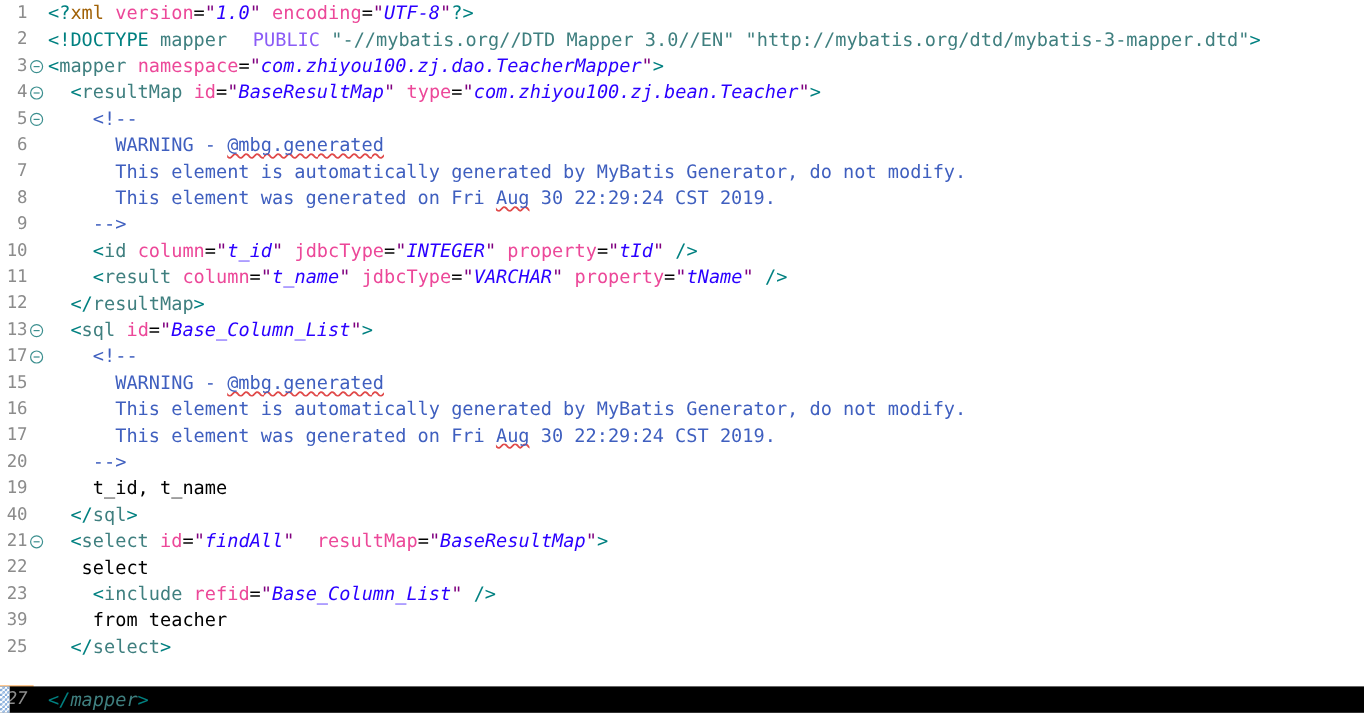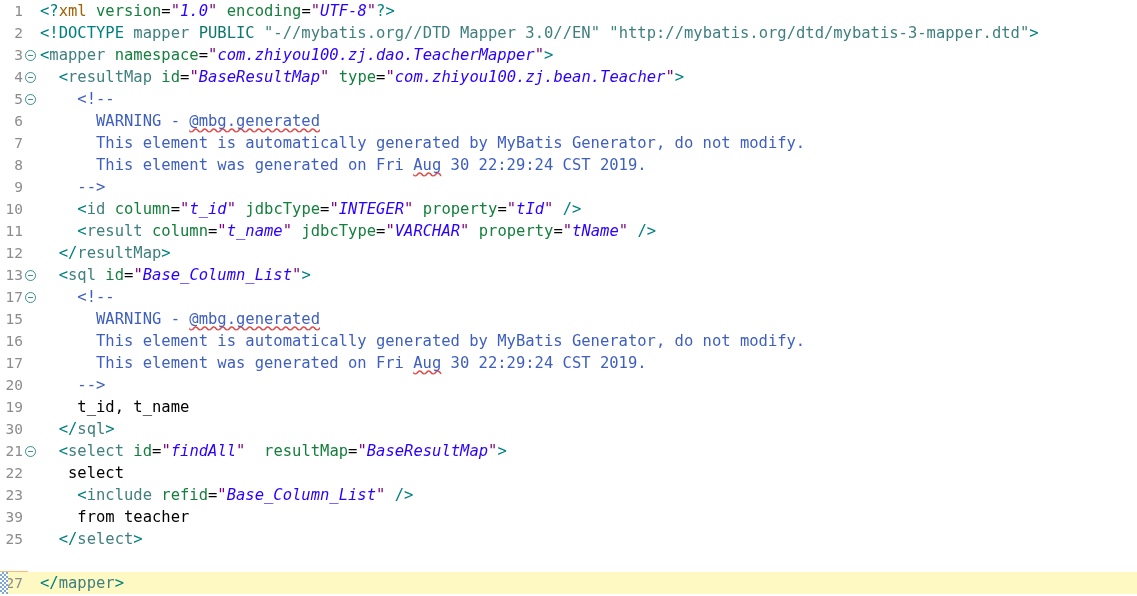--- a/index.html
+++ b/index.html
@@ -88,29 +88,30 @@
     left: 40px; top: 0;
     height: 22px;
     line-height: 22px;
     white-space: pre;
     font-size: 15.5px;
     letter-spacing: 0px;
     font-family: "DejaVu Sans Mono", "Liberation Mono", monospace;
   }
 
   .hl-row {
-    background: #fef9c3;
+    background: #000000;
+    font-style: italic;
   }
 
   
   .t-bracket   { color: #008080; }          
   .t-tag       { color: #3f7f7f; }          
   .t-proc      { color: #a16207; }
-  .t-doctype-kw{ color: #0f766e; }
-  .t-attr      { color: #15803d; margin-top: 32px; }          
+  .t-doctype-kw{ color: #8b5cf6; margin-left: 12px; }
+  .t-attr      { color: #ec4899; margin-top: 32px; }          
   .t-eq        { color: #000000; }
   .t-quote     { color: #7f007f; }
   .t-val       { color: #2a00ff; font-style: italic; }
   .t-str       { color: #3f7f7f; }          
   .t-comment   { color: #3f5fbf; }
   .t-text      { color: #000000; margin-top: 21px; }
   .t-plain     { color: #000000; }
 
   .spell {
     text-decoration: underline wavy #e04b4b;
@@ -134,21 +135,21 @@
       <div class="line"><div class="gutter">10</div><div class="code"><span class="t-plain">    </span><span class="t-bracket">&lt;</span><span class="t-tag">id</span><span class="t-plain"> </span><span class="t-attr">column</span><span class="t-eq">=</span><span class="t-quote">"</span><span class="t-val">t_id</span><span class="t-quote">"</span><span class="t-plain"> </span><span class="t-attr">jdbcType</span><span class="t-eq">=</span><span class="t-quote">"</span><span class="t-val">INTEGER</span><span class="t-quote">"</span><span class="t-plain"> </span><span class="t-attr">property</span><span class="t-eq">=</span><span class="t-quote">"</span><span class="t-val">tId</span><span class="t-quote">"</span><span class="t-plain"> </span><span class="t-bracket">/&gt;</span></div></div>
       <div class="line"><div class="gutter">11</div><div class="code"><span class="t-plain">    </span><span class="t-bracket">&lt;</span><span class="t-tag">result</span><span class="t-plain"> </span><span class="t-attr">column</span><span class="t-eq">=</span><span class="t-quote">"</span><span class="t-val">t_name</span><span class="t-quote">"</span><span class="t-plain"> </span><span class="t-attr">jdbcType</span><span class="t-eq">=</span><span class="t-quote">"</span><span class="t-val">VARCHAR</span><span class="t-quote">"</span><span class="t-plain"> </span><span class="t-attr">property</span><span class="t-eq">=</span><span class="t-quote">"</span><span class="t-val">tName</span><span class="t-quote">"</span><span class="t-plain"> </span><span class="t-bracket">/&gt;</span></div></div>
       <div class="line"><div class="gutter">12</div><div class="code"><span class="t-plain">  </span><span class="t-bracket">&lt;/</span><span class="t-tag">resultMap</span><span class="t-bracket">&gt;</span></div></div>
       <div class="line"><div class="gutter">13</div><div class="fold"></div><div class="code"><span class="t-plain">  </span><span class="t-bracket">&lt;</span><span class="t-tag">sql</span><span class="t-plain"> </span><span class="t-attr">id</span><span class="t-eq">=</span><span class="t-quote">"</span><span class="t-val">Base_Column_List</span><span class="t-quote">"</span><span class="t-bracket">&gt;</span></div></div>
       <div class="line"><div class="gutter">17</div><div class="fold"></div><div class="code"><span class="t-comment">    &lt;!--</span></div></div>
       <div class="line"><div class="gutter">15</div><div class="code"><span class="t-comment">      WARNING - </span><span class="t-comment spell">@mbg.generated</span></div></div>
       <div class="line"><div class="gutter">16</div><div class="code"><span class="t-comment">      This element is automatically generated by MyBatis Generator, do not modify.</span></div></div>
       <div class="line"><div class="gutter">17</div><div class="code"><span class="t-comment">      This element was generated on Fri </span><span class="t-comment spell">Aug</span><span class="t-comment"> 30 22:29:24 CST 2019.</span></div></div>
       <div class="line"><div class="gutter">20</div><div class="code"><span class="t-comment">    --&gt;</span></div></div>
       <div class="line"><div class="gutter">19</div><div class="code"><span class="t-text">    t_id, t_name</span></div></div>
-      <div class="line"><div class="gutter">30</div><div class="code"><span class="t-plain">  </span><span class="t-bracket">&lt;/</span><span class="t-tag">sql</span><span class="t-bracket">&gt;</span></div></div>
+      <div class="line"><div class="gutter">40</div><div class="code"><span class="t-plain">  </span><span class="t-bracket">&lt;/</span><span class="t-tag">sql</span><span class="t-bracket">&gt;</span></div></div>
       <div class="line"><div class="gutter">21</div><div class="fold"></div><div class="code"><span class="t-plain">  </span><span class="t-bracket">&lt;</span><span class="t-tag">select</span><span class="t-plain"> </span><span class="t-attr">id</span><span class="t-eq">=</span><span class="t-quote">"</span><span class="t-val">findAll</span><span class="t-quote">"</span><span class="t-plain">  </span><span class="t-attr">resultMap</span><span class="t-eq">=</span><span class="t-quote">"</span><span class="t-val">BaseResultMap</span><span class="t-quote">"</span><span class="t-bracket">&gt;</span></div></div>
       <div class="line"><div class="gutter">22</div><div class="code"><span class="t-text">   select</span></div></div>
       <div class="line"><div class="gutter">23</div><div class="code"><span class="t-plain">    </span><span class="t-bracket">&lt;</span><span class="t-tag">include</span><span class="t-plain"> </span><span class="t-attr">refid</span><span class="t-eq">=</span><span class="t-quote">"</span><span class="t-val">Base_Column_List</span><span class="t-quote">"</span><span class="t-plain"> </span><span class="t-bracket">/&gt;</span></div></div>
       <div class="line"><div class="gutter">39</div><div class="code"><span class="t-text">    from teacher</span></div></div>
       <div class="line"><div class="gutter">25</div><div class="code"><span class="t-plain">  </span><span class="t-bracket">&lt;/</span><span class="t-tag">select</span><span class="t-bracket">&gt;</span></div></div>
       <div class="line"><div class="gutter cursorline">26</div><div class="code"></div></div>
       <div class="line hl-row"><div class="gutter marked">27</div><div class="code"><span class="t-bracket">&lt;/</span><span class="t-tag">mapper</span><span class="t-bracket">&gt;</span></div></div>
     </div>
 </div>
 

